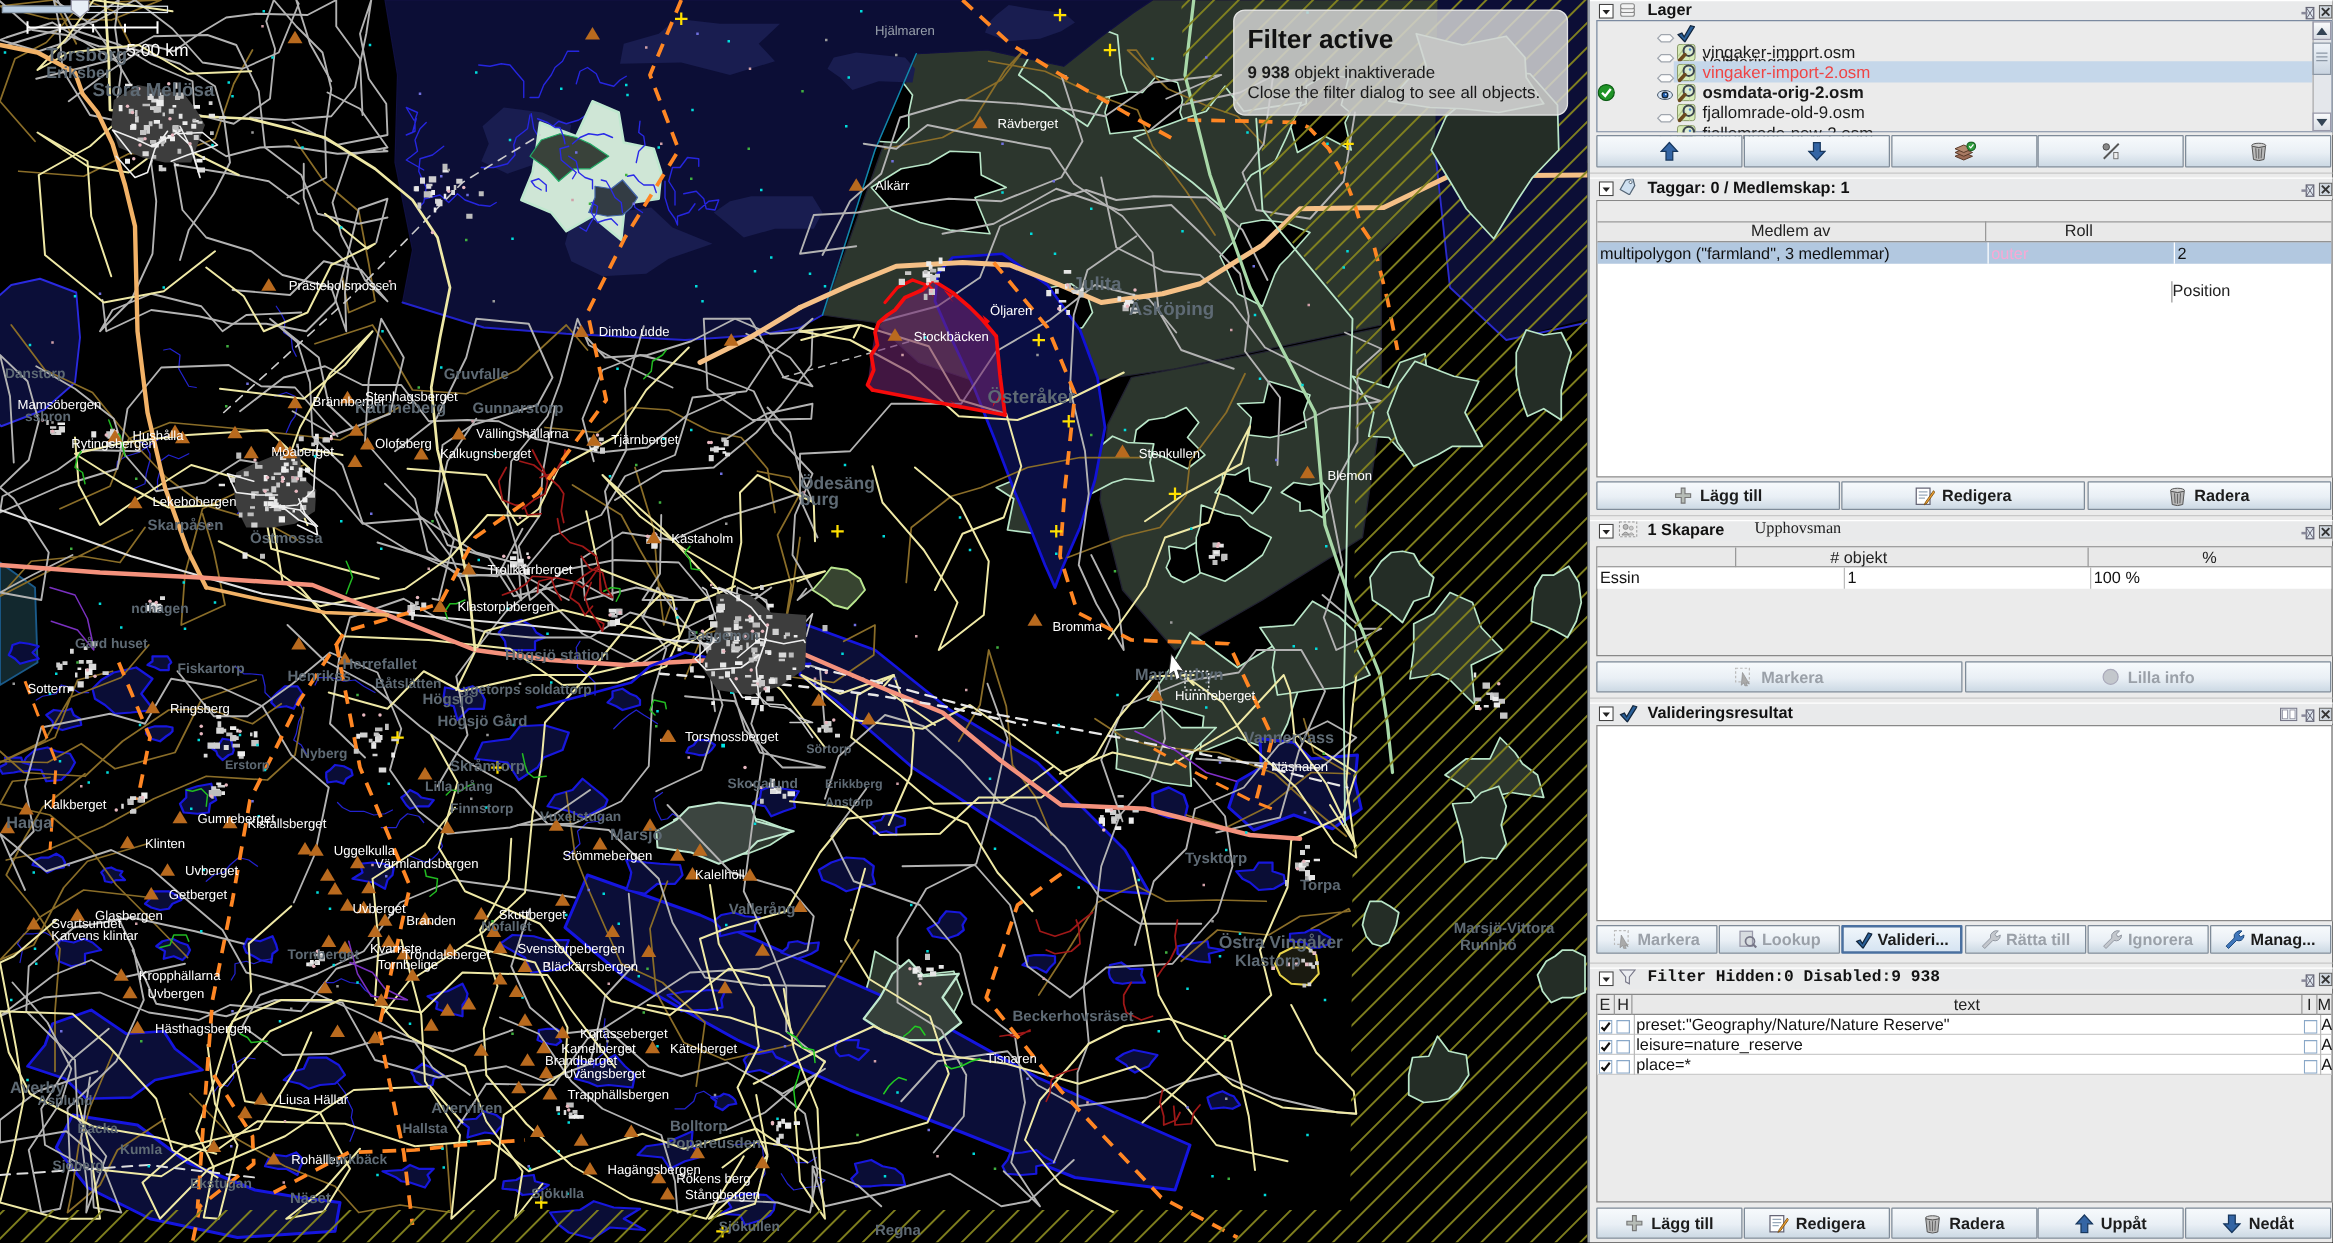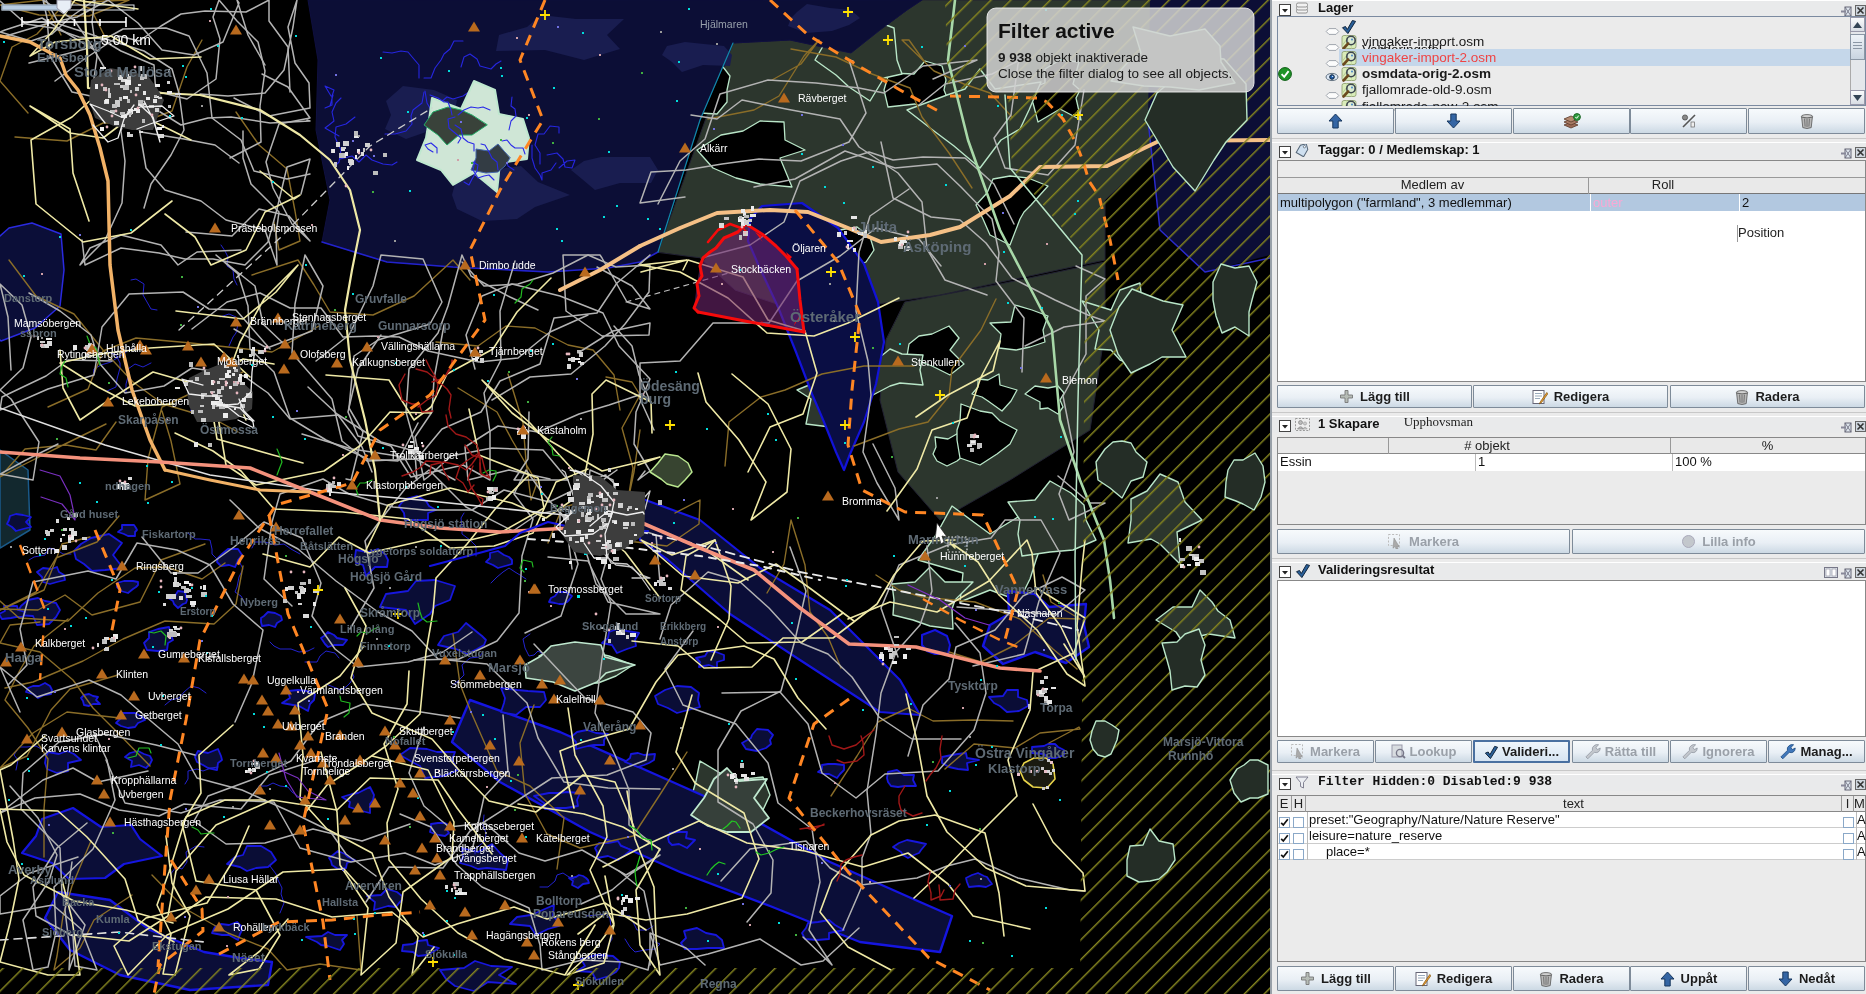--- a/index.html
+++ b/index.html
@@ -1972,21 +1972,21 @@
     </svg></div>
 <div style="position:absolute;left:1856px;top:828px;width:10px;height:16px;font-size:13px;color:#111;line-height:15px;border-left:1px solid #bbb;box-sizing:border-box;">A</div>
 <div style="position:absolute;left:1278px;top:844px;width:587px;height:16px;background:#fff;border-bottom:1px solid #ccc;box-sizing:border-box;"></div>
 <div style="position:absolute;left:1279px;top:846px;width:11px;height:11px;"><svg width="11" height="11">
       <rect x="0.5" y="0.5" width="10" height="10" fill="#fff" stroke="#8aa8c8"></rect>
       <path d="M2.2 5.8 L4.3 8 L8.8 2.2" stroke="#111" stroke-width="1.7" fill="none"></path>
     </svg></div>
 <div style="position:absolute;left:1293px;top:846px;width:11px;height:11px;"><svg width="11" height="11">
       <rect x="0.5" y="0.5" width="10" height="10" fill="#fff" stroke="#8aa8c8"></rect>
     </svg></div>
-<div style="position:absolute;left:1307px;top:844px;width:530px;height:16px;font-size:13px;color:#111;line-height:15px;white-space:nowrap;border-left:1px solid #bbb;box-sizing:border-box;padding-left:18px;">place=*</div>
+<div style="position:absolute;left:1307px;top:844px;width:530px;height:16px;font-size:13px;color:#111;line-height:15px;white-space:nowrap;border-left:1px solid #bbb;box-sizing:border-box;padding-left:1px;">place=*</div>
 <div style="position:absolute;left:1843px;top:846px;width:11px;height:11px;"><svg width="11" height="11">
       <rect x="0.5" y="0.5" width="10" height="10" fill="#fff" stroke="#8aa8c8"></rect>
     </svg></div>
 <div style="position:absolute;left:1856px;top:844px;width:10px;height:16px;font-size:13px;color:#111;line-height:15px;border-left:1px solid #bbb;box-sizing:border-box;">A</div>
 <div style="position:absolute;left:1277px;top:966px;width:117px;height:25px;background:linear-gradient(180deg,#f7fafc 0%,#e9eff5 55%,#ccd9e4 100%);border:1px solid #7e8b99;display:flex;align-items:center;justify-content:center;font-weight:bold;font-size:13px;color:#1c1c1c;gap:6px;box-sizing:border-box;border-radius:1px;">
     <svg width="15" height="15" viewBox="0 0 15 15" style="">
       <path d="M6 1.5 h3 v4.5 h4.5 v3 h-4.5 v4.5 h-3 v-4.5 h-4.5 v-3 h4.5 Z" fill="#b6bcb6" stroke="#777" stroke-width="0.9"></path>
     </svg>
     <span>Lägg till</span>
   </div>

